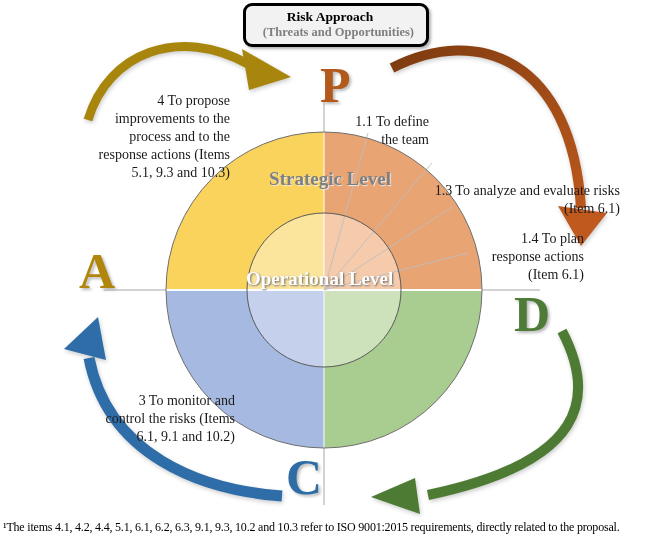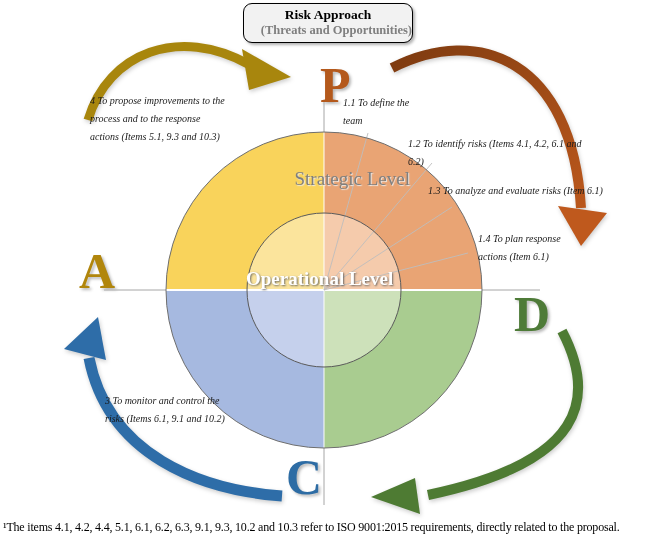--- a/index.html
+++ b/index.html
@@ -3,47 +3,47 @@
 <meta charset="utf-8">
 <style>
   html,body{margin:0;padding:0;background:#fff;}
   .stage{
     position:relative;width:650px;height:546px;background:#fff;overflow:hidden;
     font-family:"Liberation Serif","DejaVu Serif",serif;color:#1a1a1a;
   }
   .stage svg{position:absolute;left:0;top:0;}
   .abs{position:absolute;}
   .titlebox{
-    left:243px;top:3px;width:168px;padding:2px 0 4px 0;
-    background:#F2F2F2;border:1px solid #000000;border-radius:9px;
+    left:243px;top:3px;width:168px;padding:2px 12px 4px 0;
+    background:#F2F2F2;border:3px solid #000000;border-radius:9px;
     box-shadow:2px 2px 3px rgba(0,0,0,0.3);text-align:center;z-index:5;
   }
   .titlebox .t1{font-size:13.5px;font-weight:bold;color:#000;line-height:17px;}
   .titlebox .t2{font-size:12.5px;font-weight:bold;color:#7F7F7F;line-height:15px;text-align:right;}
-  .note{font-size:10px;line-height:18px;text-align:left;z-index:4;font-style:italic;}
+  .note{font-size:14px;line-height:18px;text-align:right;z-index:4;}
   .letter{
     font-weight:bold;z-index:4;
     text-shadow:2px 2px 3px #b8b8b8;line-height:1;
   }
   .letter-p{left:320px;top:60px;font-size:50px;color:#B4591C;}
   .letter-a{left:79px;top:246px;font-size:50px;color:#B1860C;}
   .letter-d{left:514px;top:289px;font-size:50px;color:#4E7B38;}
   .letter-c{left:286px;top:452px;font-size:50px;color:#2D6CA4;}
   .lvl-strategic{
-    left:250px;top:168px;width:160px;text-align:right;
-    font-size:19px;font-weight:normal;color:#7F7F7F;
+    left:250px;top:168px;width:160px;text-align:center;
+    font-size:19px;font-weight:bold;color:#7F7F7F;
     text-shadow:1px 1px 1px #ececec;z-index:3;
   }
   .lvl-operational{
     left:246px;top:266px;width:158px;text-align:left;
     font-size:19px;font-weight:bold;color:#ffffff;line-height:25px;
     text-shadow:1px 1px 2px rgba(90,90,90,0.85);z-index:3;
   }
   .n-step4{left:90px;top:92px;width:140px;}
-  .n-step1-1{left:343px;top:94px;width:86px;}
+  .n-step1-1{left:343px;top:113px;width:86px;}
   .n-step1-2{left:408px;top:135px;width:175px;}
   .n-step1-3{left:428px;top:182px;width:192px;}
   .n-step1-4{left:478px;top:230px;width:106px;}
   .n-step3{left:105px;top:392px;width:130px;}
   .n-step2{left:420px;top:402px;width:156px;}
   .footnote{
     left:3px;top:520px;width:647px;font-size:12px;letter-spacing:-0.2px;
     white-space:nowrap;color:#000;z-index:5;
   }
 </style>
@@ -122,20 +122,19 @@
   <div class="abs letter letter-p">P</div>
   <div class="abs letter letter-a">A</div>
   <div class="abs letter letter-d">D</div>
   <div class="abs letter letter-c">C</div>
 
   <div class="abs lvl-strategic">Strategic Level</div>
   <div class="abs lvl-operational">Operational Level</div>
 
   <div class="abs note n-step4">4 To propose improvements to the process and to the response actions (Items 5.1, 9.3 and 10.3)</div>
   <div class="abs note n-step1-1">1.1 To define the team</div>
-  <div class="abs note n-step1-2">1.2 To identify risks (Items 4.1, 4.2, 6.1 and 6.2)</div>
   <div class="abs note n-step1-3">1.3 To analyze and evaluate risks (Item 6.1)</div>
   <div class="abs note n-step1-4">1.4 To plan response actions (Item 6.1)</div>
   <div class="abs note n-step3">3 To monitor and control the risks (Items 6.1, 9.1 and 10.2)</div>
 
   <div class="abs footnote">¹The items 4.1, 4.2, 4.4, 5.1, 6.1, 6.2, 6.3, 9.1, 9.3, 10.2 and 10.3 refer to ISO 9001:2015 requirements, directly related to the proposal.</div>
 
 </div>
 
 </body></html>

